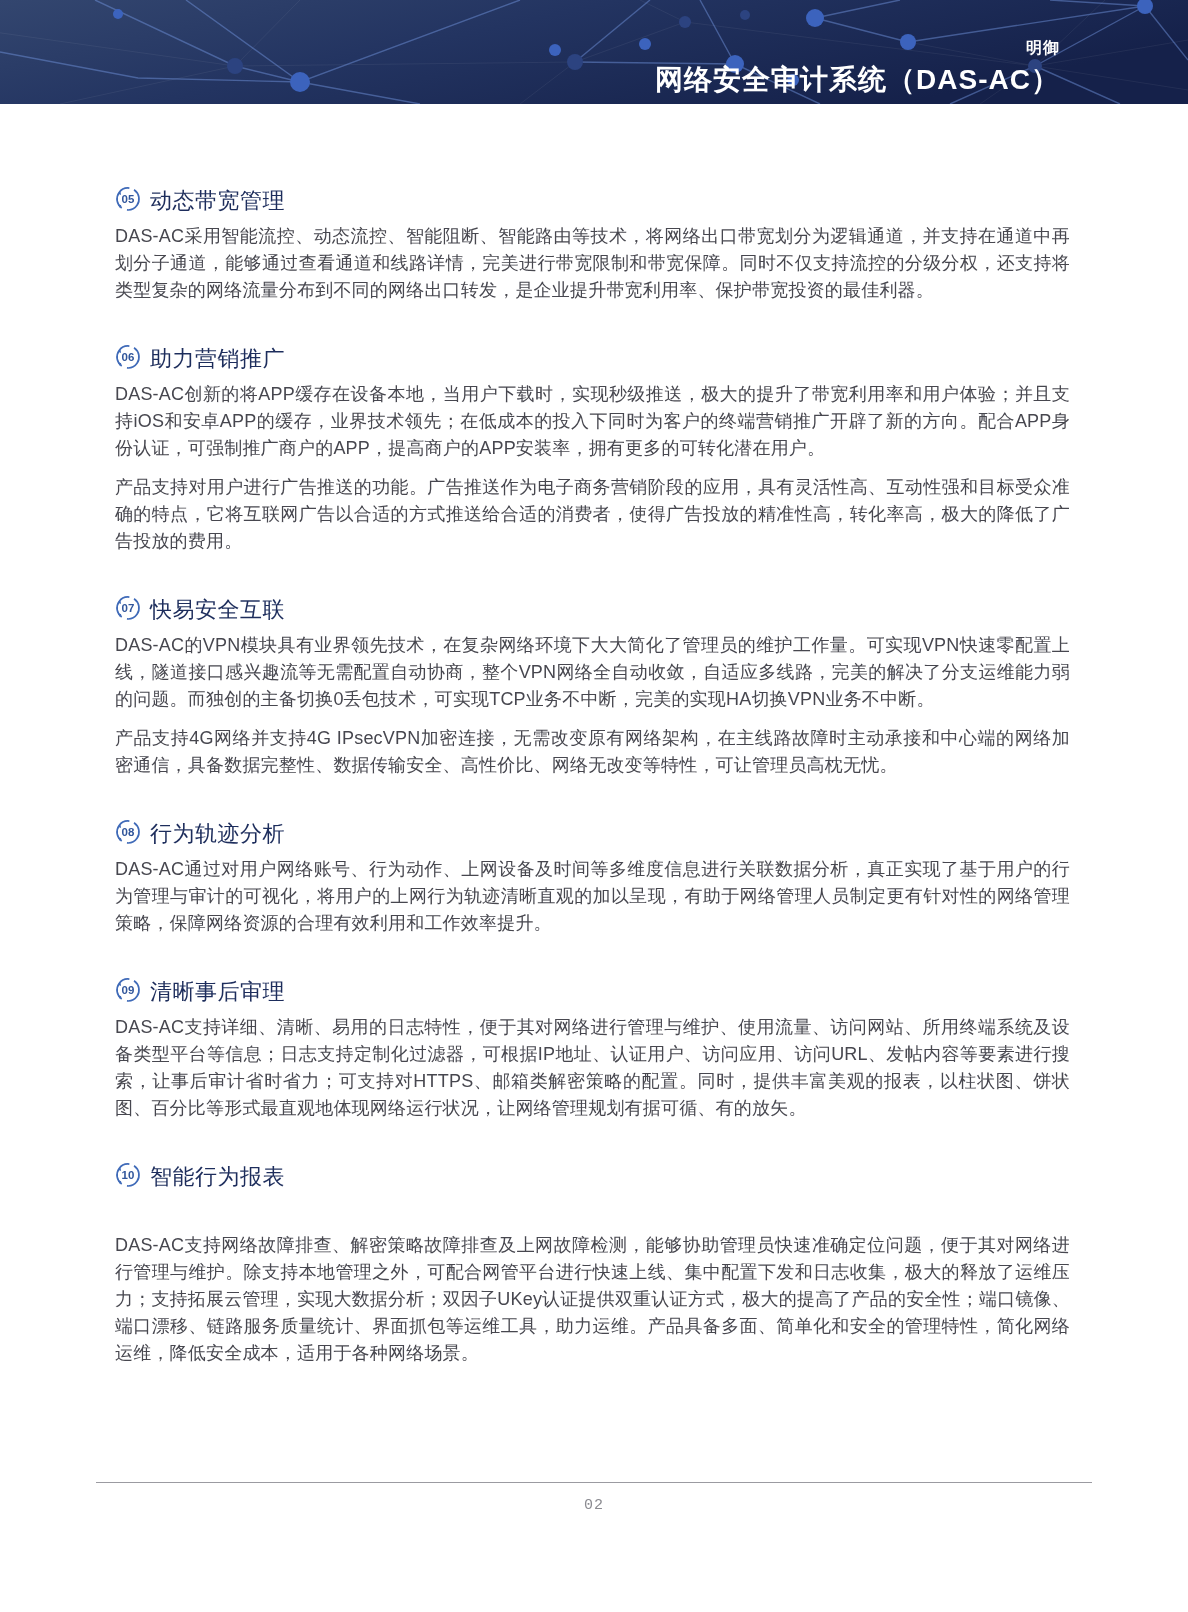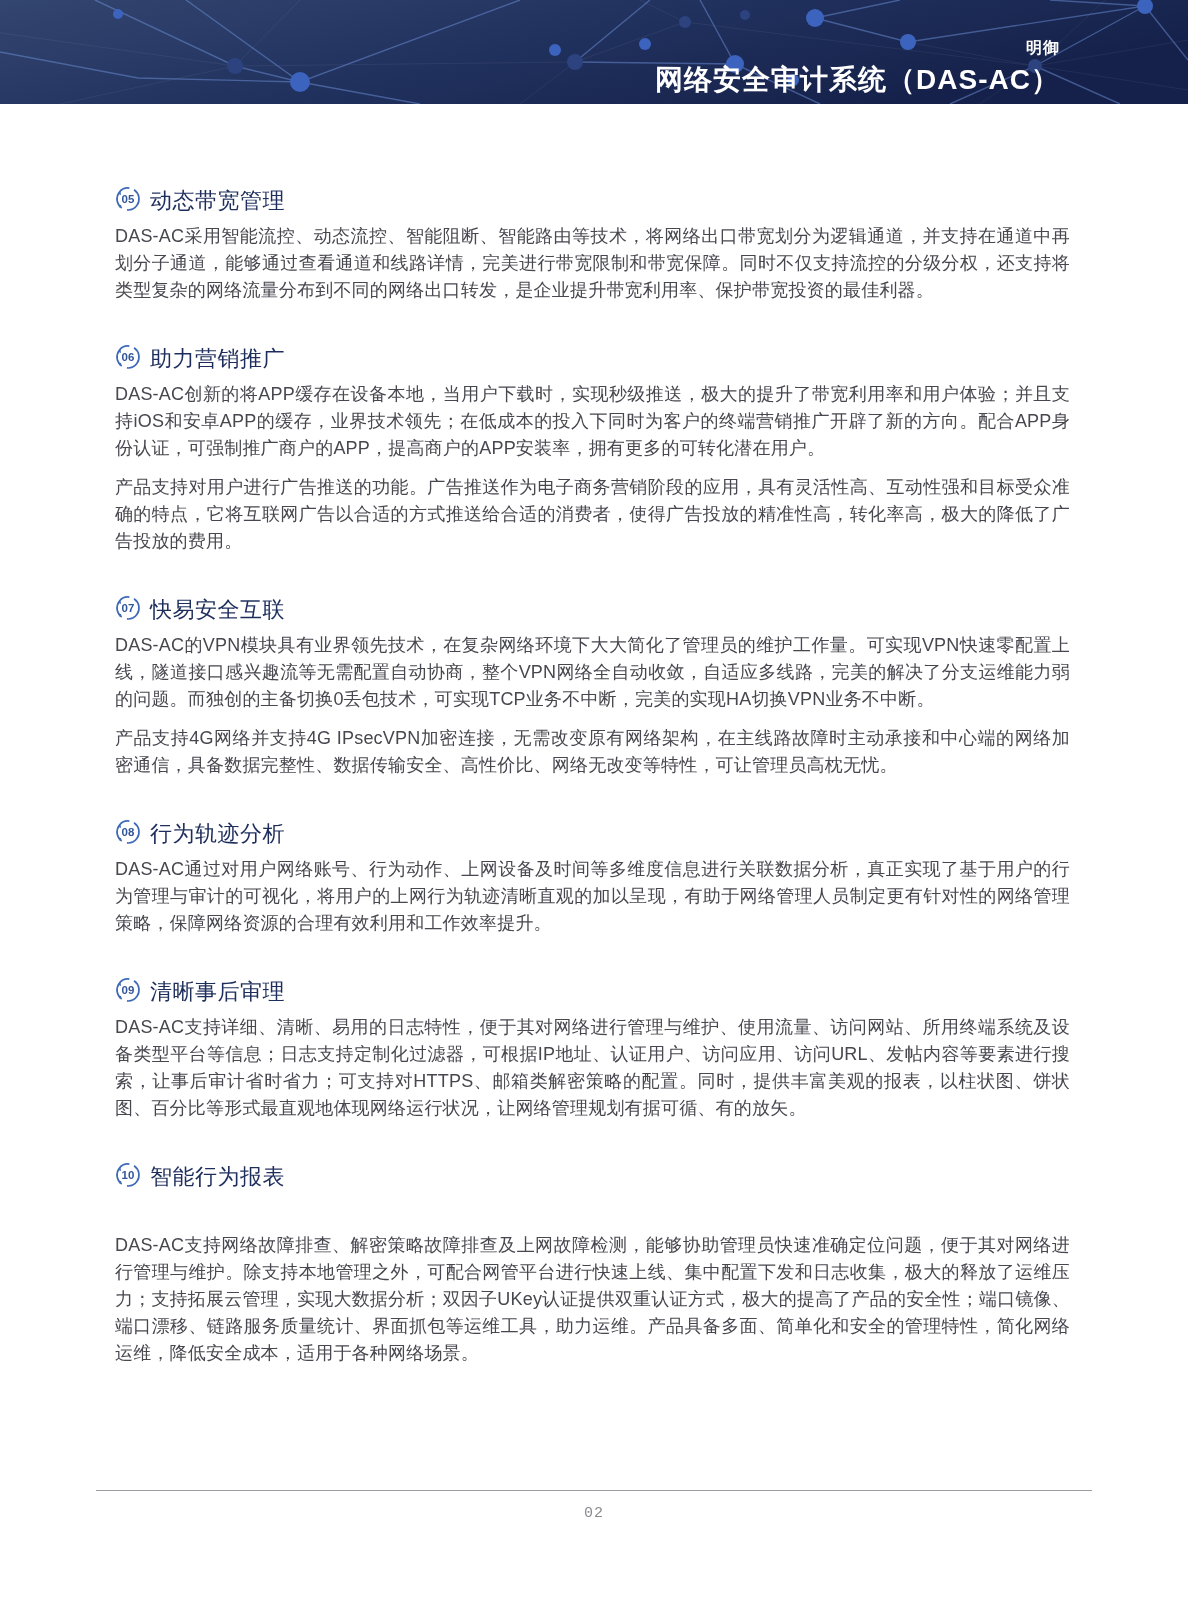--- a/index.html
+++ b/index.html
@@ -20,21 +20,21 @@
   .badge{position:relative;width:26px;height:26px;flex:0 0 auto;color:#3f6ab8;}
   .badge svg{display:block;}
   .badge-num{position:absolute;inset:0;display:flex;align-items:center;justify-content:center;
              font-size:11.5px;font-weight:bold;color:#31569b;letter-spacing:0;}
   .feature-title{margin:0;font-size:22px;font-weight:normal;color:#1d2d5c;letter-spacing:0.5px;}
   .feature-text{margin:0 0 12px 0;font-size:18px;line-height:27px;color:#47474f;
                 text-align:justify;letter-spacing:0.2px;}
   .feature-text:last-child{margin-bottom:0;}
 
   
-  .page-footer{position:absolute;left:0;right:0;bottom:4px;height:118px;}
+  .page-footer{position:absolute;left:0;right:0;bottom:12px;height:118px;}
   .footer-rule{margin:0 96px;border-top:1.5px solid #9b9ba1;}
   .page-number{margin-top:14px;text-align:center;font-size:15px;color:#8a8a90;
                font-family:"Liberation Mono", monospace;letter-spacing:1px;}
 </style>
 </head>
 <body>
 
 <div class="page">
 
   <header class="banner">

